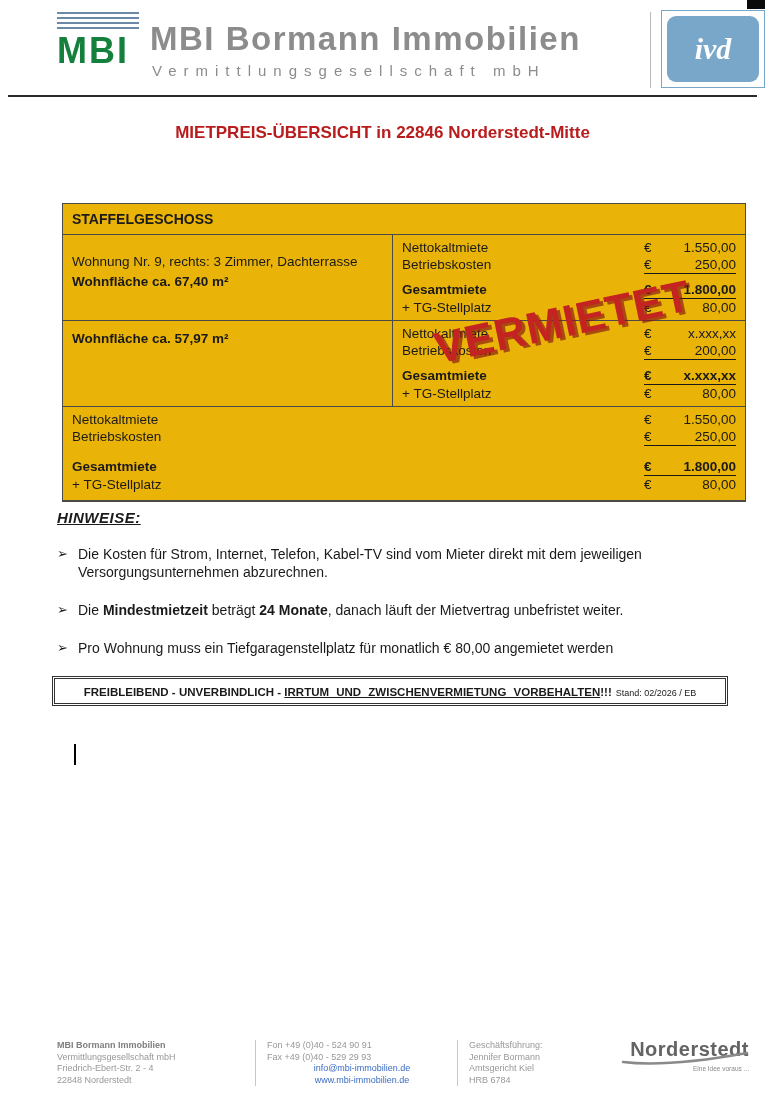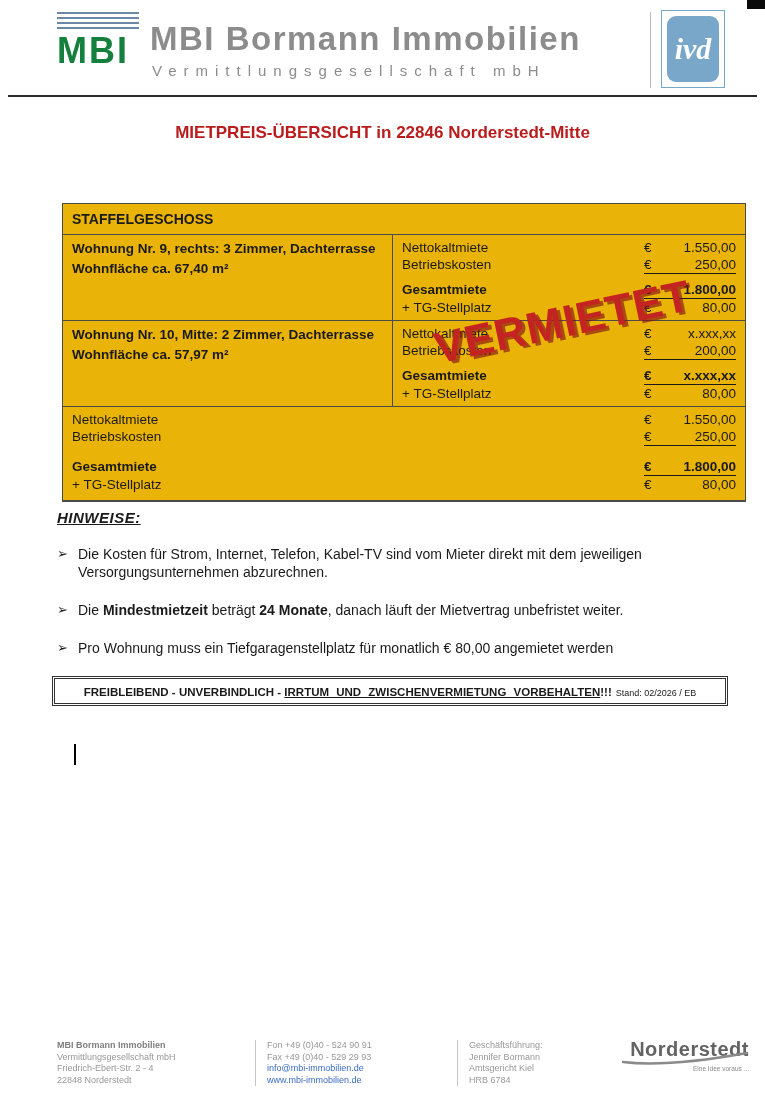--- a/index.html
+++ b/index.html
@@ -13,38 +13,38 @@
   .corner-artifact { position:absolute; top:0; right:0; width:18px; height:9px; background:#0a0a0a; }
   .mbi-logo { position:absolute; top:12px; left:57px; width:82px; height:74px; }
   .mbi-lines { height:17px; width:100%; margin-bottom:2px;
     background:repeating-linear-gradient(to bottom,#6b89a6 0 2px, transparent 2px 5px); }
   .mbi-text { font-size:36px; line-height:40px; font-weight:bold; color:#15803d; letter-spacing:2px; }
   .company-name { position:absolute; top:20px; left:150px; font-size:33px; font-weight:bold;
     color:#8c8c8c; letter-spacing:1.5px; white-space:nowrap; }
   .company-sub { position:absolute; top:62px; left:152px; font-size:15px; color:#8c8c8c;
     letter-spacing:7px; white-space:nowrap; }
   .header-vline { position:absolute; top:12px; left:650px; width:1px; height:76px; background:#b9b9b9; }
-  .ivd-box { position:absolute; top:10px; left:661px; width:64px; height:78px;
+  .ivd-box { position:absolute; top:10px; left:661px; width:104px; height:78px;
     border:1px solid #79a7c9; padding:5px; background:#fff; }
   .ivd-inner { width:100%; height:100%; background:#79a7c9; border-radius:9px; color:#fff;
     display:flex; align-items:center; justify-content:center;
     font-family:"Liberation Serif", serif; font-style:italic; font-weight:bold; font-size:30px; }
   .header-rule { position:absolute; top:95px; left:8px; width:749px; border-top:2px solid #2b2b2b; }
   
   .doc-title { position:absolute; top:123px; left:0; width:765px; text-align:center;
     font-size:17px; font-weight:bold; color:#b91c1c; }
   
   .price-table { position:absolute; top:203px; left:62px; width:684px;
     border:1px solid #4a4a4a; background:#eab308; font-size:13.5px; }
   .pt-header { padding:7px 9px; font-weight:bold; font-size:14px; border-bottom:1px solid #4a4a4a; }
   .pt-row { display:flex; border-bottom:1px solid #4a4a4a; }
   .pt-row:last-child { border-bottom:none; }
   .pt-row.tall { min-height:94px; }
   .pt-left { width:330px; padding:5px 9px; border-right:1px solid #4a4a4a; }
-  .pt-desc { margin-top:1px;font-weight:bold; }
+  .pt-desc { margin-top:14px; }
   .pt-area { margin-top:5px; font-weight:bold; }
   .pt-right { flex:1; padding:4px 9px; }
   .fin { display:flex; line-height:17px; }
   .fin .fl { flex:1; }
   .amt { display:flex; width:92px; }
   .amt .fe { width:16px; }
   .amt .fv { flex:1; text-align:right; }
   .amt.u { border-bottom:1px solid #1a1a1a; }
   .fin.bold { font-weight:bold; }
   .gap { height:7px; }
@@ -68,21 +68,21 @@
   .notice-stand { font-size:9px; margin-left:4px; }
   
   .text-cursor { position:absolute; top:744px; left:74px; width:1.5px; height:21px; background:#000; }
   
   .footer { position:absolute; top:1040px; left:57px; width:692px; display:flex;
     font-size:9px; line-height:11.5px; color:#989898; }
   .fcol.c1 { width:198px; }
   .fcol.c2 { width:190px; }
   .fcol.c3 { width:148px; }
   .fline-bold { font-weight:bold; color:#7e7e7e; }
-  .flink { color:#3a6bc4; cursor:pointer; }
+  .flink { color:#3a6bc4; cursor:pointer;text-align:center; }
   .fdiv { width:1px; height:46px; background:#c6c6c6; margin-right:11px; }
   .flogo { flex:1; text-align:right; padding-top:4px; }
   .nlogo-name { font-size:20px; font-weight:bold; color:#636363; letter-spacing:0.5px; }
   .nlogo-swoosh { display:block; margin:-5px 0 0 auto; }
   .nlogo-tagline { font-size:6.5px; color:#8a8a8a; margin-top:-2px; }
 </style>
 </head>
 <body>
 
 <div class="page">
@@ -139,21 +139,20 @@
           <span class="amt">
               <span class="fe">€</span>
               <span class="fv">80,00</span>
             </span>
         </div>
       </div>
     </div>
 
     <div class="pt-row">
       <div class="pt-left">
-        <div class="pt-desc">Wohnung Nr. 10, Mitte: 2 Zimmer, Dachterrasse</div>
         <div class="pt-area">Wohnfläche ca. 57,97 m²</div>
       </div>
       <div class="pt-right">
         <div class="fin">
           <span class="fl">Nettokaltmiete</span>
           <span class="amt">
               <span class="fe">€</span>
               <span class="fv">x.xxx,xx</span>
             </span>
         </div>

